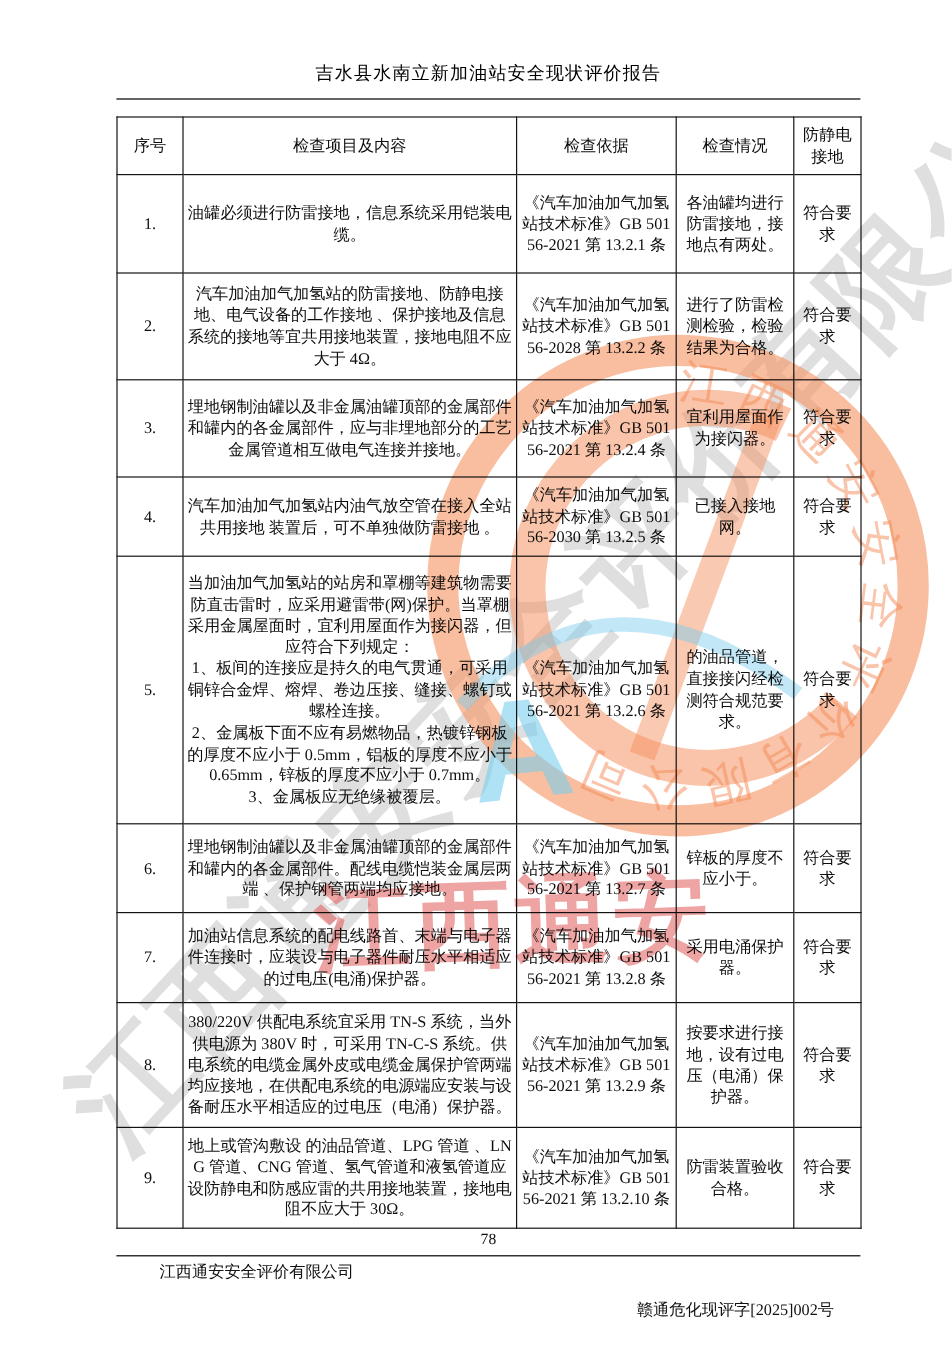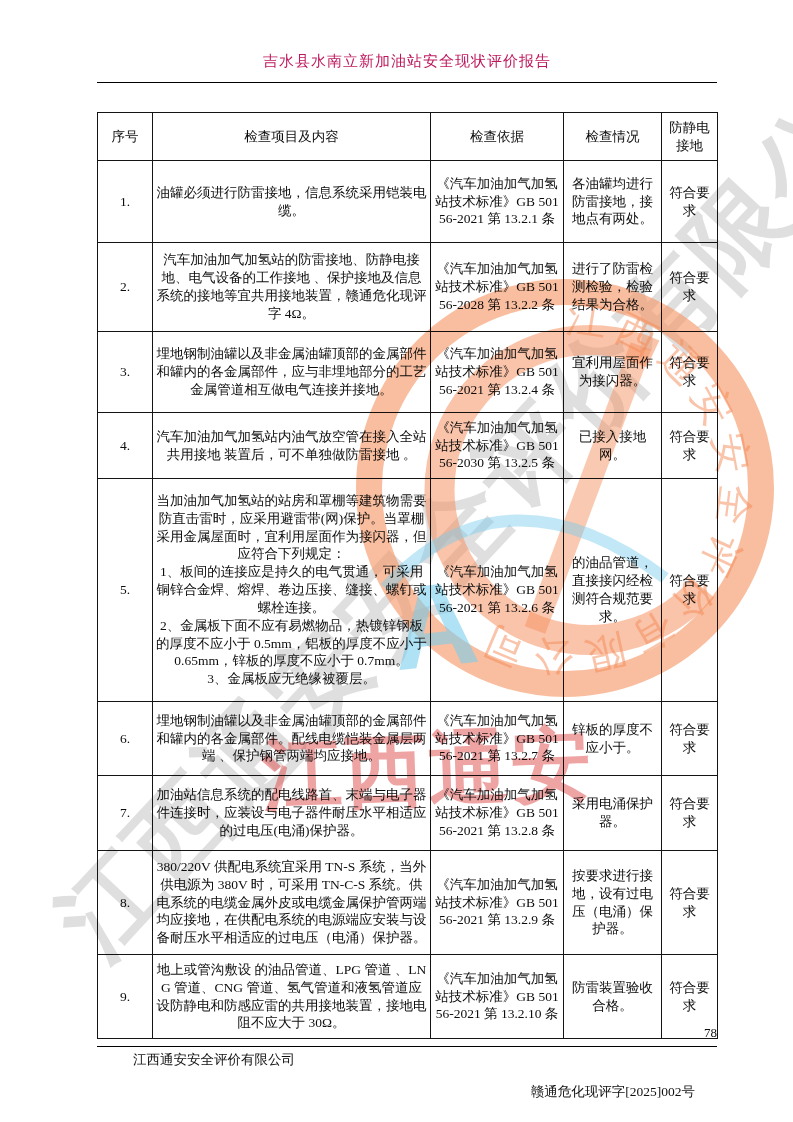--- a/index.html
+++ b/index.html
@@ -6,28 +6,28 @@
   html,body { width:793px; height:1122px; }
   body {
     position:relative;
     background:#ffffff;
     font-family:"Liberation Serif","DejaVu Serif",serif;
     color:#111;
     overflow:hidden;
   }
   .page-title{
     position:absolute; left:97px; top:52px; width:620px;
-    text-align:center; font-size:15px; letter-spacing:1px; color:#be185d;
+    text-align:center; font-size:15px; letter-spacing:1px; color:#000000;
   }
   .title-rule{
     position:absolute; left:97px; top:82px; width:620px; height:1px;
     background:#000;
   }
   table.checklist{
-    position:absolute; left:97px; top:112px; width:620px;
+    position:absolute; left:97px; top:97px; width:620px;
     border-collapse:collapse; table-layout:fixed;
   }
   table.checklist th, table.checklist td{
     border:1px solid #141414;
     vertical-align:middle;
     text-align:center;
     font-weight:normal;
     font-size:13.5px;
     line-height:1.32;
     padding:2px 3px;
@@ -37,21 +37,21 @@
   }
   col.c-no{width:55px;} col.c-item{width:278px;} col.c-basis{width:133px;}
   col.c-situation{width:98px;} col.c-result{width:56px;}
   tr.hrow{height:48px;}
   tr.r1{height:82px;} tr.r2{height:89px;} tr.r3{height:81px;}
   tr.r4{height:66px;} tr.r5{height:223px;} tr.r6{height:74px;}
   tr.r7{height:75px;} tr.r8{height:104px;} tr.r9{height:84px;}
   td.item{ white-space:pre-line; padding:2px 6px; }
   .page-number{
     position:absolute; left:97px; top:1025px; width:620px;
-    text-align:right; font-size:13px;
+    text-align:center; font-size:13px;
   }
   .footer-rule{
     position:absolute; left:97px; top:1046px; width:620px; height:1px;
     background:#000;
   }
   .footer-left{
     position:absolute; left:133px; top:1051px; font-size:13.5px;
   }
   .footer-right{
     position:absolute; right:98px; top:1083px; font-size:13.5px;
@@ -113,21 +113,21 @@
     </tr>
     <tr class="r1">
       <td class="no">1.</td>
       <td class="item">油罐必须进行防雷接地，信息系统采用铠装电缆。</td>
       <td class="basis">《汽车加油加气加氢站技术标准》GB 50156-2021 第 13.2.1 条</td>
       <td class="situation">各油罐均进行防雷接地，接地点有两处。</td>
       <td class="result">符合要求</td>
     </tr>
     <tr class="r2">
       <td class="no">2.</td>
-      <td class="item">汽车加油加气加氢站的防雷接地、防静电接地、电气设备的工作接地 、保护接地及信息系统的接地等宜共用接地装置，赣通危化现评字 4Ω。</td>
+      <td class="item">汽车加油加气加氢站的防雷接地、防静电接地、电气设备的工作接地 、保护接地及信息系统的接地等宜共用接地装置，接地电阻不应大于 4Ω。</td>
       <td class="basis">《汽车加油加气加氢站技术标准》GB 50156-2028 第 13.2.2 条</td>
       <td class="situation">进行了防雷检测检验，检验结果为合格。</td>
       <td class="result">符合要求</td>
     </tr>
     <tr class="r3">
       <td class="no">3.</td>
       <td class="item">埋地钢制油罐以及非金属油罐顶部的金属部件和罐内的各金属部件，应与非埋地部分的工艺金属管道相互做电气连接并接地。</td>
       <td class="basis">《汽车加油加气加氢站技术标准》GB 50156-2021 第 13.2.4 条</td>
       <td class="situation">宜利用屋面作为接闪器。</td>
       <td class="result">符合要求</td>

